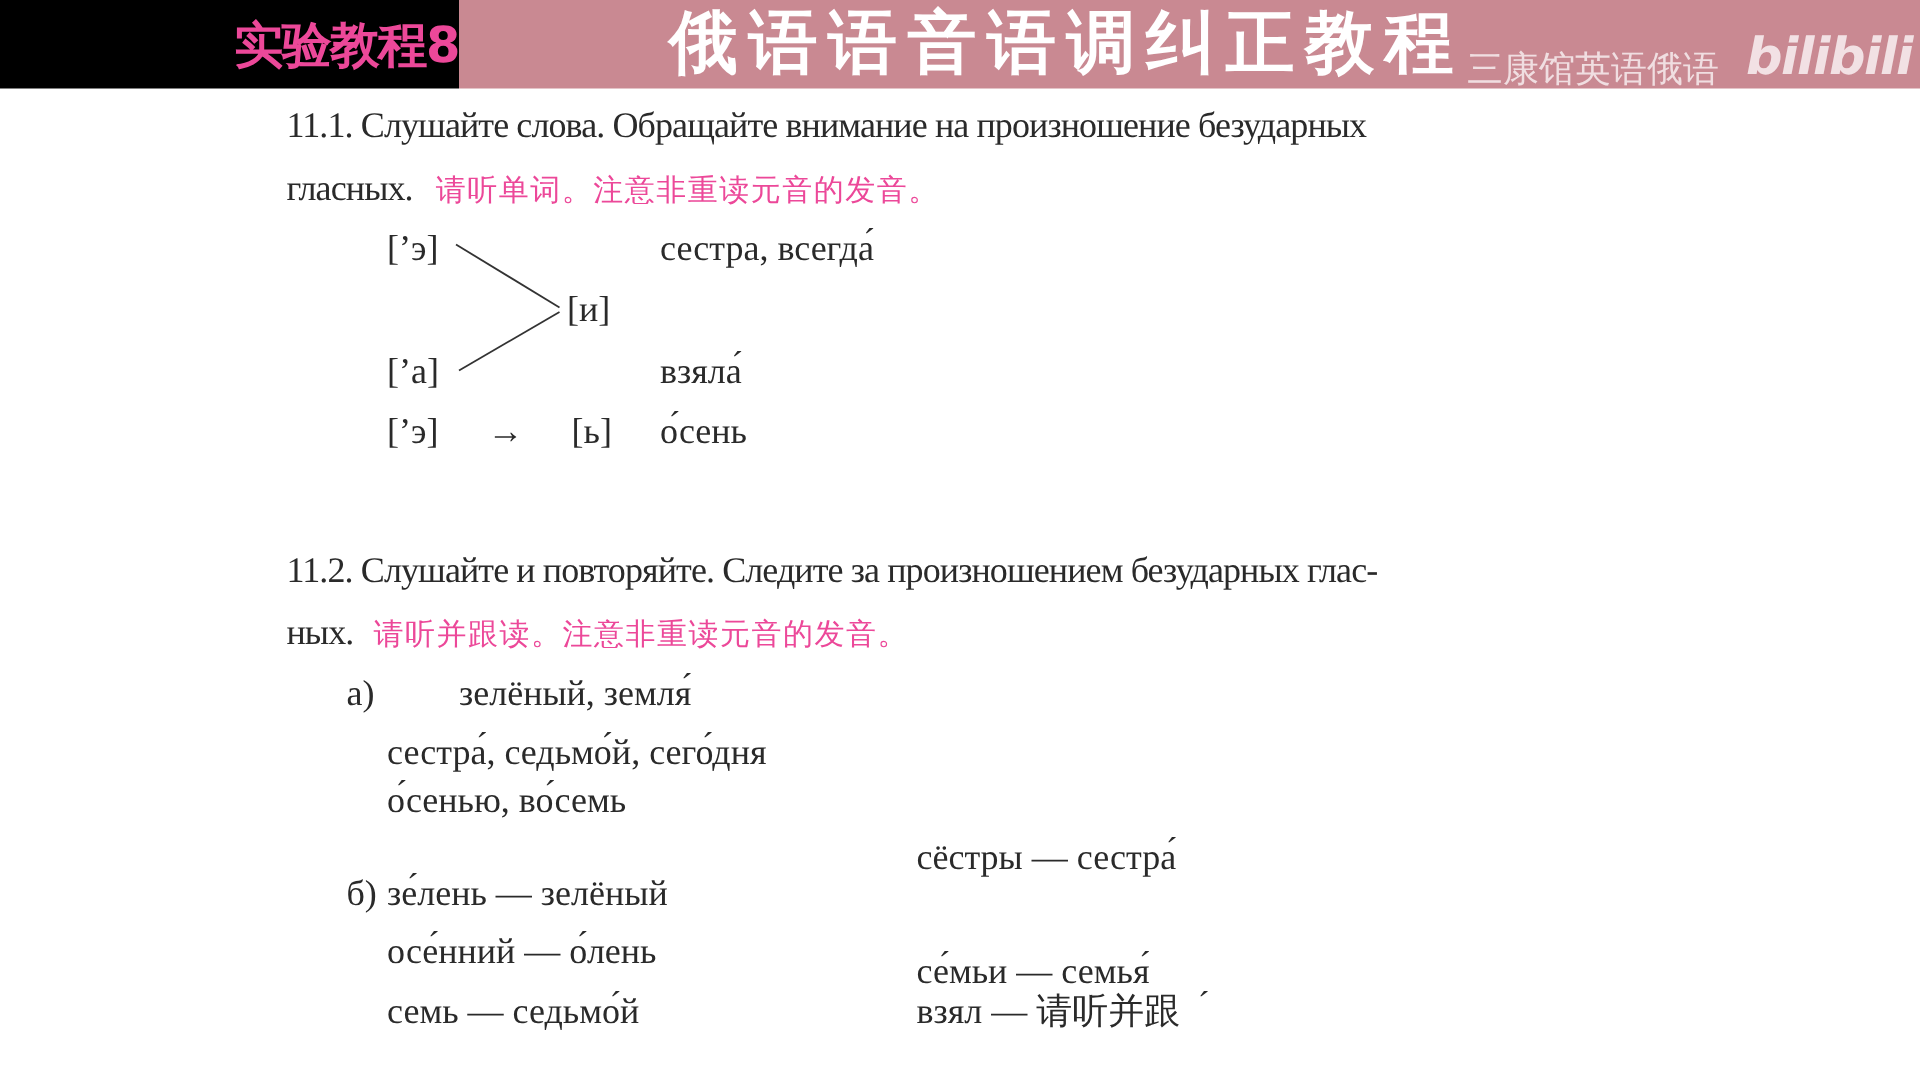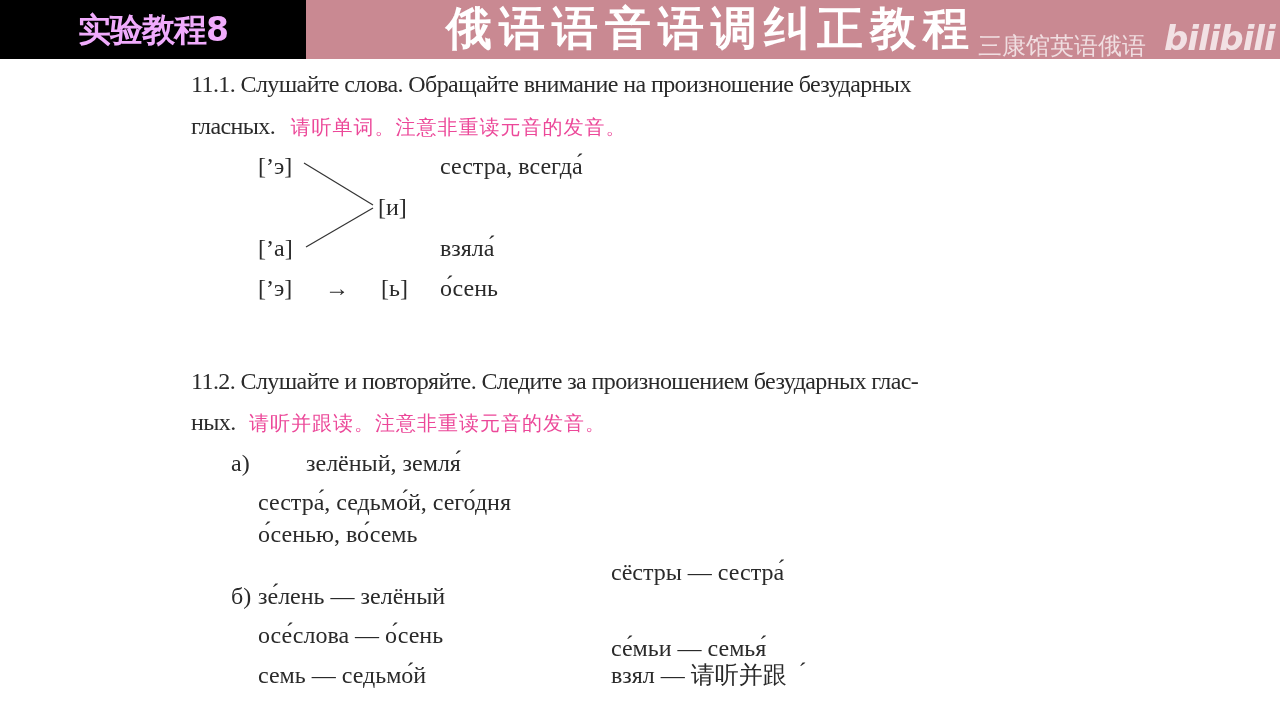--- a/index.html
+++ b/index.html
@@ -3,22 +3,22 @@
 <meta charset="utf-8">
 <style>
   html, body { margin:0; padding:0; }
   body {
     width:1280px; height:720px; overflow:hidden; background:#ffffff;
     position:relative; font-family:"Liberation Serif","DejaVu Serif",serif; color:#2a2a2a;
   }
   .header { position:absolute; left:0; top:0; width:1280px; height:59px; }
   .hdr-left {
     position:absolute; left:0; top:0; width:306px; height:59px; background:#000;
-    color:#f0abfc; font-family:"DejaVu Sans","Liberation Sans",sans-serif; font-weight:bold;
-    font-size:33px; line-height:59px; text-align:center; letter-spacing:-1px;
+    color:#ec4899; font-family:"DejaVu Sans","Liberation Sans",sans-serif; font-weight:bold;
+    font-size:33px; line-height:59px; text-align:right; letter-spacing:-1px;
   }
   .hdr-right {
     position:absolute; left:306px; top:0; width:974px; height:59px; background:#c98992;
   }
   .hdr-title {
     position:absolute; left:140px; top:0; height:59px; line-height:56px;
     color:#fff; font-family:"DejaVu Sans","Liberation Sans",sans-serif; font-weight:bold;
     font-size:46px; letter-spacing:7px; white-space:nowrap;
   }
   .watermark {
@@ -84,18 +84,18 @@
 <div>
   <div class="txt" style="left:231px;top:449px;">а)</div>
   <div class="txt" style="left:258px;top:449px;margin-left:48px;">зелёный, земля́</div>
   <div class="txt" style="left:258px;top:488px;">сестра́, седьмо́й, сего́дня</div>
   <div class="txt" style="left:258px;top:520px;">о́сенью, во́семь</div>
 </div>
 
 <div>
   <div class="txt" style="left:231px;top:582px;">б)</div>
   <div class="txt" style="left:258px;top:582px;">зе́лень — зелёный</div>
-  <div class="txt" style="left:258px;top:621px;">осе́слова — о́сень</div>
+  <div class="txt" style="left:258px;top:621px;">осе́нний — о́лень</div>
   <div class="txt" style="left:258px;top:661px;">семь — седьмо́й</div>
   <div class="txt" style="left:611px;top:558px;">сёстры — сестра́</div>
   <div class="txt" style="left:611px;top:621px;margin-top:13px;">се́мьи — семья́</div>
   <div class="txt" style="left:611px;top:661px;">взял — 请听并跟读́</div>
 </div>
 
 </body></html>

